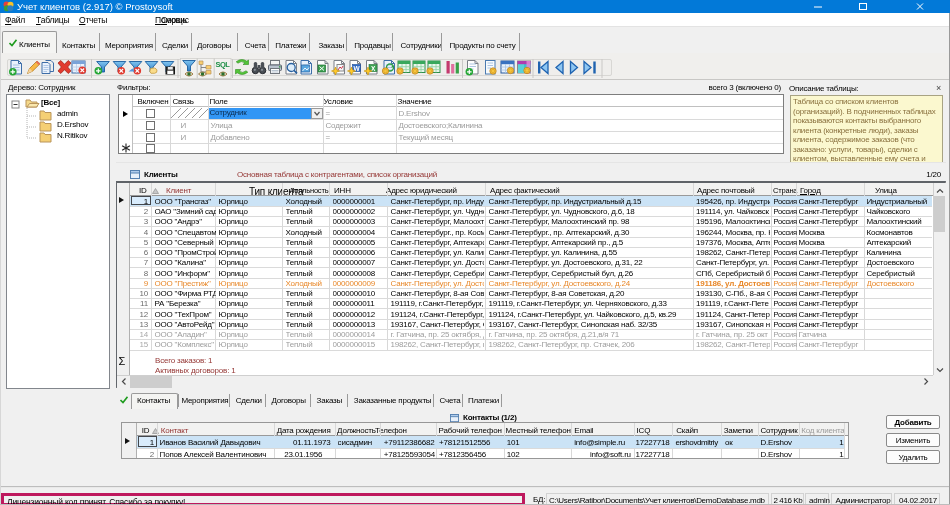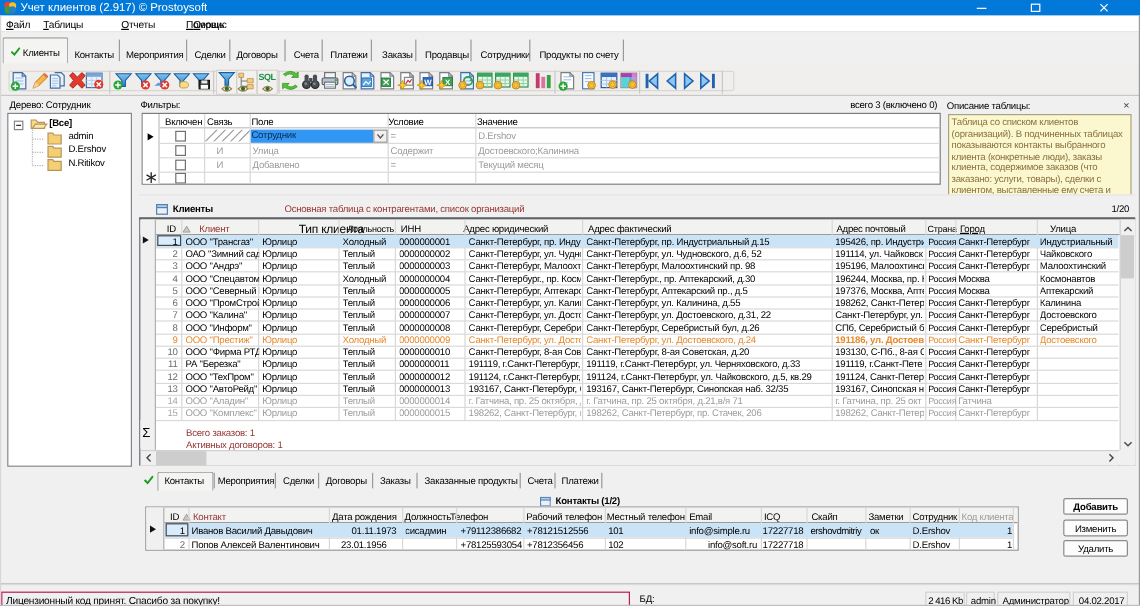--- a/index.html
+++ b/index.html
@@ -31,21 +31,21 @@
       <rect x="6.5" y="3.5" width="7" height="6" fill="none" stroke="#fff" stroke-width="1"></rect>
     </svg>
   <svg class="ab" style="left:910px;top:0;" width="20" height="13">
       <path d="M7 3.5 L13 9.5 M13 3.5 L7 9.5" stroke="#fff" stroke-width="1"></path>
     </svg>
 </div>
 
 <div class="ab" style="left:0;top:13px;width:950px;height:14px;background:#ffffff;border-bottom:1px solid #e3e3e3;font-size:8.5px;">
   <span class="ab" style="left:5px;top:2px;"><u>Ф</u>айл</span>
   <span class="ab" style="left:36px;top:2px;"><u>Т</u>аблицы</span>
-  <span class="ab" style="left:79px;top:2px;margin-left:22px;"><u>О</u>тчеты</span>
+  <span class="ab" style="left:79px;top:2px;"><u>О</u>тчеты</span>
   <span class="ab" style="left:116px;top:2px;margin-left:45px;"><u>С</u>ервис</span>
   <span class="ab" style="left:155px;top:2px;"><u>П</u>омощь</span>
 </div>
 
 <div class="ab" id="tabbar" style="left:0;top:28px;width:950px;height:25px;background:#f0f0f0;">
 
   <div class="ab" style="left:2px;top:3px;width:55px;height:22px;background:#f4f4f2;border:1px solid #9a9a9a;border-bottom:none;border-radius:2px 2px 0 0;"></div>
   <svg class="ab" style="left:9px;top:11px;" width="8" height="8" viewBox="0 0 8 8">
       <path d="M0.5 4 L3 6.5 L7.5 0.8" stroke="#1d9b1d" stroke-width="1.6" fill="none"></path>
     </svg>
@@ -464,21 +464,21 @@
 <span class="ab clip" style="left:657.5px;top:34.70px;width:23px;font-size:7.5px;">Россия</span>
 <span class="ab clip" style="left:682.5px;top:34.70px;width:64px;">Санкт-Петербург</span>
 <span class="ab clip" style="left:750.5px;top:34.70px;width:64px;">Индустриальный</span>
 <div class="hline" style="left:14px;top:43.77px;width:802px;"></div>
 <span class="ab" style="left:14px;top:44.97px;width:18px;text-align:right;color:#6b6b6b;">2</span>
 <span class="ab clip" style="left:38.5px;top:44.97px;width:61.5px;">ОАО "Зимний сад"</span>
 <span class="ab clip" style="left:102.5px;top:44.97px;width:62px;">Юрлицо</span>
 <span class="ab clip" style="left:169.5px;top:44.97px;width:42px;">Теплый</span>
 <span class="ab clip" style="left:216.5px;top:44.97px;width:53px;">0000000002</span>
 <span class="ab clip" style="left:274.5px;top:44.97px;width:93px;">Санкт-Петербург, ул. Чуднов</span>
-<span class="ab clip" style="left:372.5px;top:44.97px;width:203px;">Санкт-Петербург, ул. Чудновского, д.6, 52</span>
+<span class="ab clip" style="left:372.5px;top:44.97px;width:203px;">Санкт-Петербург, ул. Чудновского, д.6, 18</span>
 <span class="ab clip" style="left:580px;top:44.97px;width:74px;">191114, ул. Чайковск</span>
 <span class="ab clip" style="left:657.5px;top:44.97px;width:23px;font-size:7.5px;">Россия</span>
 <span class="ab clip" style="left:682.5px;top:44.97px;width:64px;">Санкт-Петербург</span>
 <span class="ab clip" style="left:750.5px;top:44.97px;width:64px;">Чайковского</span>
 <div class="hline" style="left:14px;top:54.04px;width:802px;"></div>
 <span class="ab" style="left:14px;top:55.24px;width:18px;text-align:right;color:#6b6b6b;">3</span>
 <span class="ab clip" style="left:38.5px;top:55.24px;width:61.5px;">ООО "Андрэ"</span>
 <span class="ab clip" style="left:102.5px;top:55.24px;width:62px;">Юрлицо</span>
 <span class="ab clip" style="left:169.5px;top:55.24px;width:42px;">Теплый</span>
 <span class="ab clip" style="left:216.5px;top:55.24px;width:53px;">0000000003</span>
@@ -747,24 +747,27 @@
 <span class="ab" style="left:155px;top:39.5px;width:54.4px;text-align:center;">23.01.1956</span>
 <span class="ab" style="left:500px;top:39.5px;width:48.5px;text-align:right;">17227718</span>
 <span class="ab" style="left:690px;top:39.5px;width:32.4px;text-align:right;">1</span>
 </div>
 
 <div class="ab" style="left:886px;top:415px;width:54px;height:14px;background:#fcfcfc;border:1px solid #8a8a8a;border-radius:2px;text-align:center;font-weight:bold;padding-top:2px;">Добавить</div>
 <div class="ab" style="left:886px;top:432.5px;width:54px;height:14px;background:#fcfcfc;border:1px solid #8a8a8a;border-radius:2px;text-align:center;padding-top:2px;">Изменить</div>
 <div class="ab" style="left:886px;top:450px;width:54px;height:14px;background:#fcfcfc;border:1px solid #8a8a8a;border-radius:2px;text-align:center;padding-top:2px;">Удалить</div>
 
 <div class="ab" style="left:0;top:486px;width:950px;height:19px;background:#f0f0f0;border-top:1px solid #bdbdbd;box-shadow:inset 0 1px 0 #e9e9e9;">
-  <div class="ab" style="left:1px;top:6px;width:524px;height:12.5px;border:1px solid #be185d;">
+  <div class="ab" style="left:1px;top:6px;width:524px;height:12.5px;border:3px solid #be185d;">
       <span class="ab" style="left:3px;top:1px;font-size:8.5px;">Лицензионный код принят. Спасибо за покупку!</span>
     </div>
   <span class="ab" style="left:533px;top:8px;">БД:</span>
+  <div class="ab" style="left:546px;top:6px;width:223px;height:12.5px;border:1px solid #d2d2d2;">
+      <span class="ab clip" style="left:2px;top:1.5px;width:220px;letter-spacing:-0.3px;">C:\Users\Ratibor\Documents\Учет клиентов\DemoDatabase.mdb</span>
+    </div>
   <div class="ab" style="left:770.5px;top:6px;width:33px;height:12.5px;border:1px solid #d2d2d2;">
       <span class="ab" style="left:2px;top:1.5px;letter-spacing:-0.4px;">2 416 Kb</span>
     </div>
   <div class="ab" style="left:805px;top:6px;width:24px;height:12.5px;border:1px solid #d2d2d2;">
       <span class="ab" style="left:3px;top:1.5px;">admin</span>
     </div>
   <div class="ab" style="left:830.5px;top:6px;width:61.5px;height:12.5px;border:1px solid #d2d2d2;">
       <span class="ab" style="left:4px;top:1.5px;">Администратор</span>
     </div>
   <div class="ab" style="left:894px;top:6px;width:46px;height:12.5px;border:1px solid #d2d2d2;">

